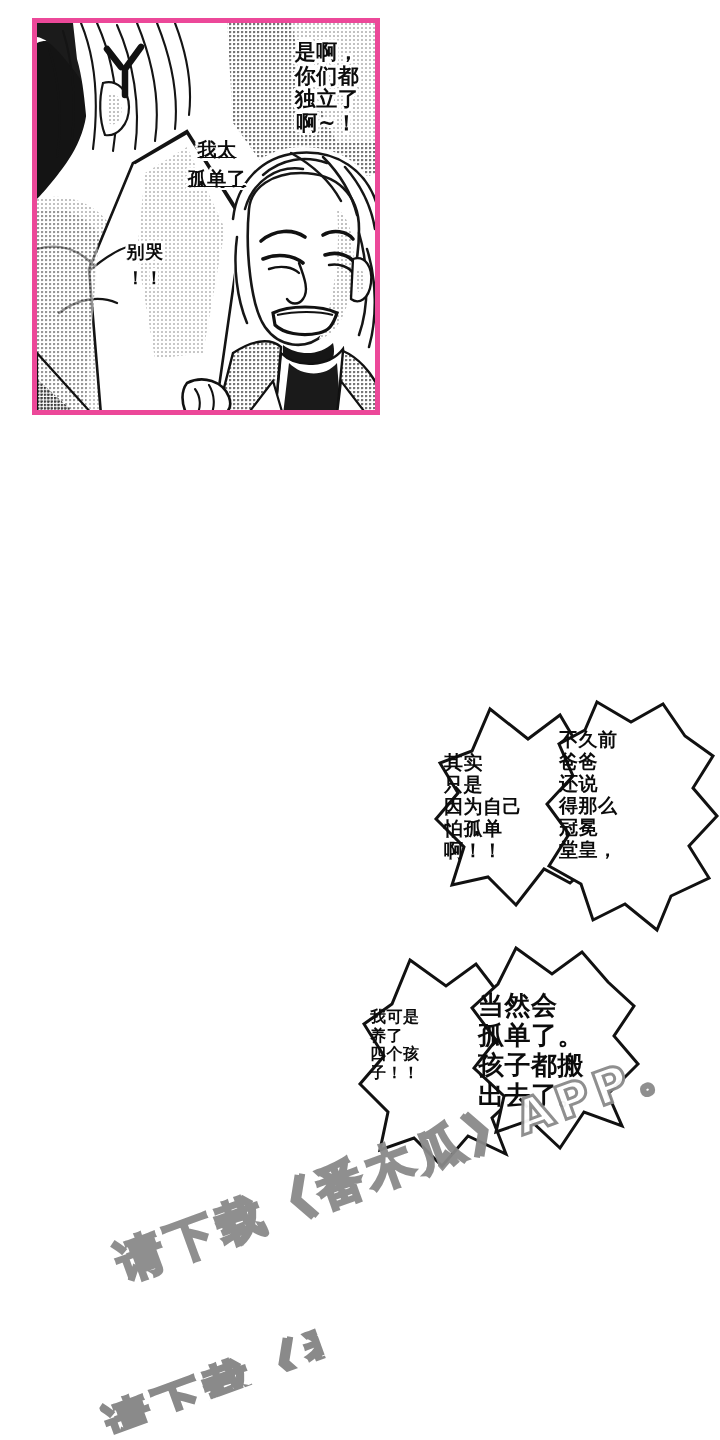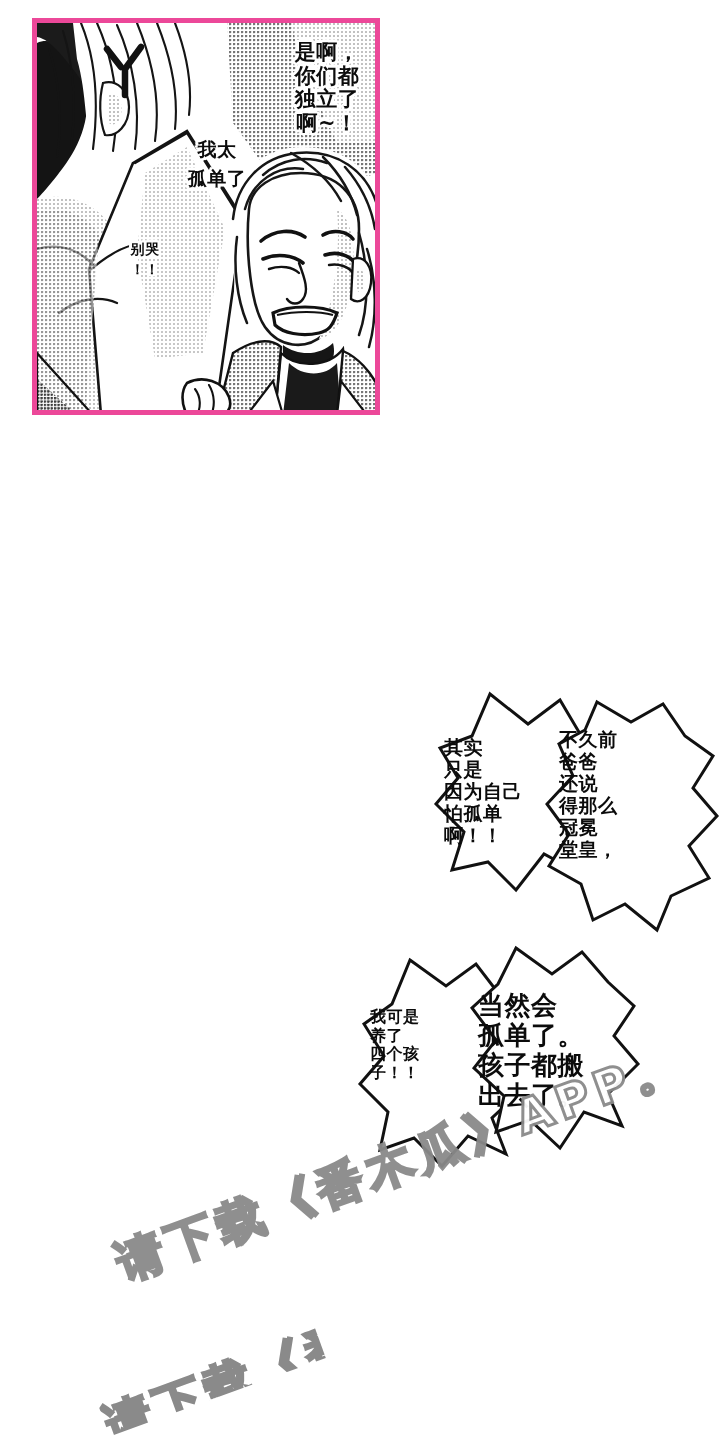--- a/index.html
+++ b/index.html
@@ -45,20 +45,21 @@
   
   .halo {
     text-shadow:
       2px 0 0 #fff, -2px 0 0 #fff, 0 2px 0 #fff, 0 -2px 0 #fff,
       2px 2px 0 #fff, -2px 2px 0 #fff, 2px -2px 0 #fff, -2px -2px 0 #fff,
       3px 0 0 #fff, -3px 0 0 #fff, 0 3px 0 #fff, 0 -3px 0 #fff;
   }
   .hand {
     font-family: "DejaVu Sans", "Liberation Sans", sans-serif;
     font-weight: 700;
+    text-decoration: underline;
   }
 
   
   .burst { position: absolute; }
   .burst svg { position:absolute; left:0; top:0; overflow: visible; }
   .burst .burst-label {
     position: absolute;
     color: #0b0b0b;
     font-weight: 700;
     line-height: 1.16;
@@ -242,25 +243,25 @@
     </div>
 
     <div class="bubble-text halo" style="left:236px; top:18px; width:108px; font-size:21px;">是啊，
 你们都
 独立了
 啊~！</div>
 
     <div class="bubble-text halo hand" style="left:128px; top:112px; width:104px; font-size:19px; line-height:1.5;">我太
 孤单了</div>
 
-    <div class="bubble-text halo" style="left:62px; top:216px; width:92px; font-size:14px; line-height:1.45;">别哭
+    <div class="bubble-text halo" style="left:62px; top:216px; width:92px; font-size:18px; line-height:1.45;">别哭
 ！！</div>
   </div>
 
-  <div class="burst" style="left:432px; top:692px; width:190px; height:220px;">
+  <div class="burst" style="left:432px; top:707px; width:190px; height:220px;">
     <svg width="190" height="220" viewBox="0 0 190 220">
       <path d="M58,2 L96,32 L128,8 L154,52 L176,78 L150,108 L178,140
                L138,176 L112,162 L84,198 L56,170 L20,178 L32,140
                L4,112 L26,86 L8,56 L40,44 Z" fill="#ffffff" stroke="#111111" stroke-width="3" stroke-linejoin="miter"></path>
     </svg>
     <div class="burst-label" style="left:12px; top:44px; width:166px; font-size:19px;">其实
 只是
 因为自己
 怕孤单
 啊！！</div>

